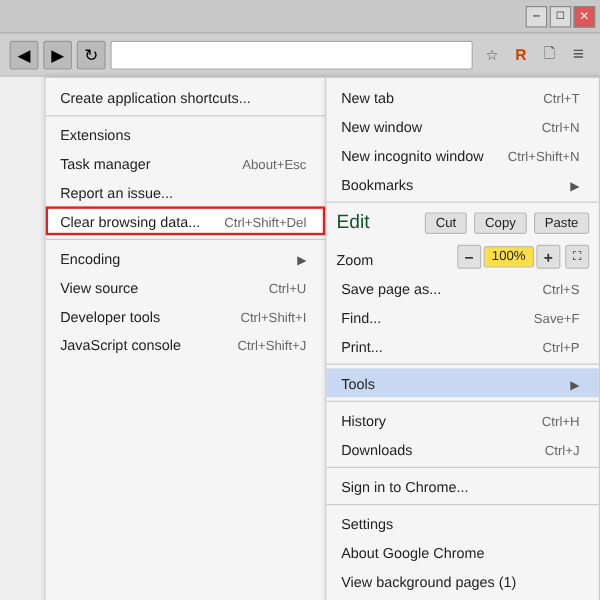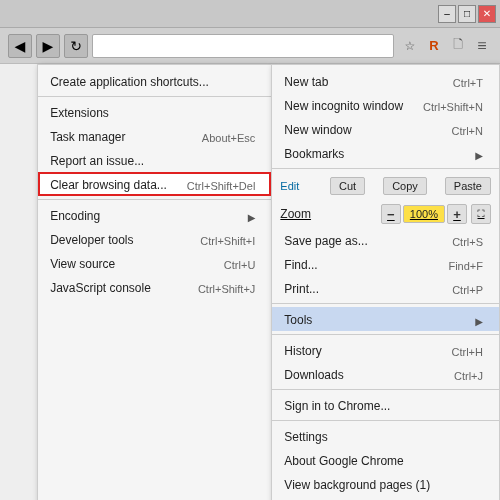--- a/index.html
+++ b/index.html
@@ -168,46 +168,45 @@
     
     .menu-item-edit {
       display: flex;
       align-items: center;
       padding: 4px 8px;
       height: 28px;
     }
 
     .edit-label {
       flex: 1;
-      font-size: 11px;
-      color: #0369a1;
+      font-size: 16px;
+      color: #14532d;
     }
 
     .edit-buttons {
       display: flex;
-      gap: 18px;
+      gap: 6px;
     }
 
     .edit-btn {
       padding: 2px 8px;
       font-size: 11px;
       background: #e0e0e0;
       border: 1px solid #bbb;
       border-radius: 2px;
       cursor: pointer;
       color: #222;
     }
 
     
     .menu-item-zoom {
       display: flex;
-      align-items: center;
+      align-items: flex-end;
       padding: 4px 8px;
       height: 28px;
-      text-decoration: underline;
     }
 
     .zoom-label {
       flex: 1;
       font-size: 12px;
       color: #222;
     }
 
     .zoom-controls {
       display: flex;
@@ -323,51 +322,51 @@
         <span class="menu-item-shortcut">Ctrl+Shift+Del</span>
       </div>
       <div class="menu-separator"></div>
 
       <div class="menu-item">
         <span class="menu-item-label">Encoding</span>
         <span class="menu-item-arrow">▶</span>
       </div>
 
       <div class="menu-item">
+        <span class="menu-item-label">View source</span>
+        <span class="menu-item-shortcut">Ctrl+U</span>
+      </div>
+
+      <div class="menu-item">
         <span class="menu-item-label">Developer tools</span>
         <span class="menu-item-shortcut">Ctrl+Shift+I</span>
       </div>
 
       <div class="menu-item">
-        <span class="menu-item-label">View source</span>
-        <span class="menu-item-shortcut">Ctrl+U</span>
-      </div>
-
-      <div class="menu-item">
         <span class="menu-item-label">JavaScript console</span>
         <span class="menu-item-shortcut">Ctrl+Shift+J</span>
       </div>
 
     </div>
 
     <div class="main-menu-panel">
 
       <div class="menu-item">
         <span class="menu-item-label">New tab</span>
         <span class="menu-item-shortcut">Ctrl+T</span>
       </div>
 
       <div class="menu-item">
+        <span class="menu-item-label">New window</span>
+        <span class="menu-item-shortcut">Ctrl+N</span>
+      </div>
+
+      <div class="menu-item">
         <span class="menu-item-label">New incognito window</span>
         <span class="menu-item-shortcut">Ctrl+Shift+N</span>
-      </div>
-
-      <div class="menu-item">
-        <span class="menu-item-label">New window</span>
-        <span class="menu-item-shortcut">Ctrl+N</span>
       </div>
 
       <div class="menu-item">
         <span class="menu-item-label">Bookmarks</span>
         <span class="menu-item-arrow">▶</span>
       </div>
       <div class="menu-separator"></div>
 
       <div class="menu-item-edit">
         <span class="edit-label">Edit</span>
@@ -388,21 +387,21 @@
         </div>
       </div>
 
       <div class="menu-item">
         <span class="menu-item-label">Save page as...</span>
         <span class="menu-item-shortcut">Ctrl+S</span>
       </div>
 
       <div class="menu-item">
         <span class="menu-item-label">Find...</span>
-        <span class="menu-item-shortcut">Find+F</span>
+        <span class="menu-item-shortcut">Save+F</span>
       </div>
 
       <div class="menu-item">
         <span class="menu-item-label">Print...</span>
         <span class="menu-item-shortcut">Ctrl+P</span>
       </div>
       <div class="menu-separator"></div>
 
       <div class="menu-item active-submenu">
         <span class="menu-item-label">Tools</span>

